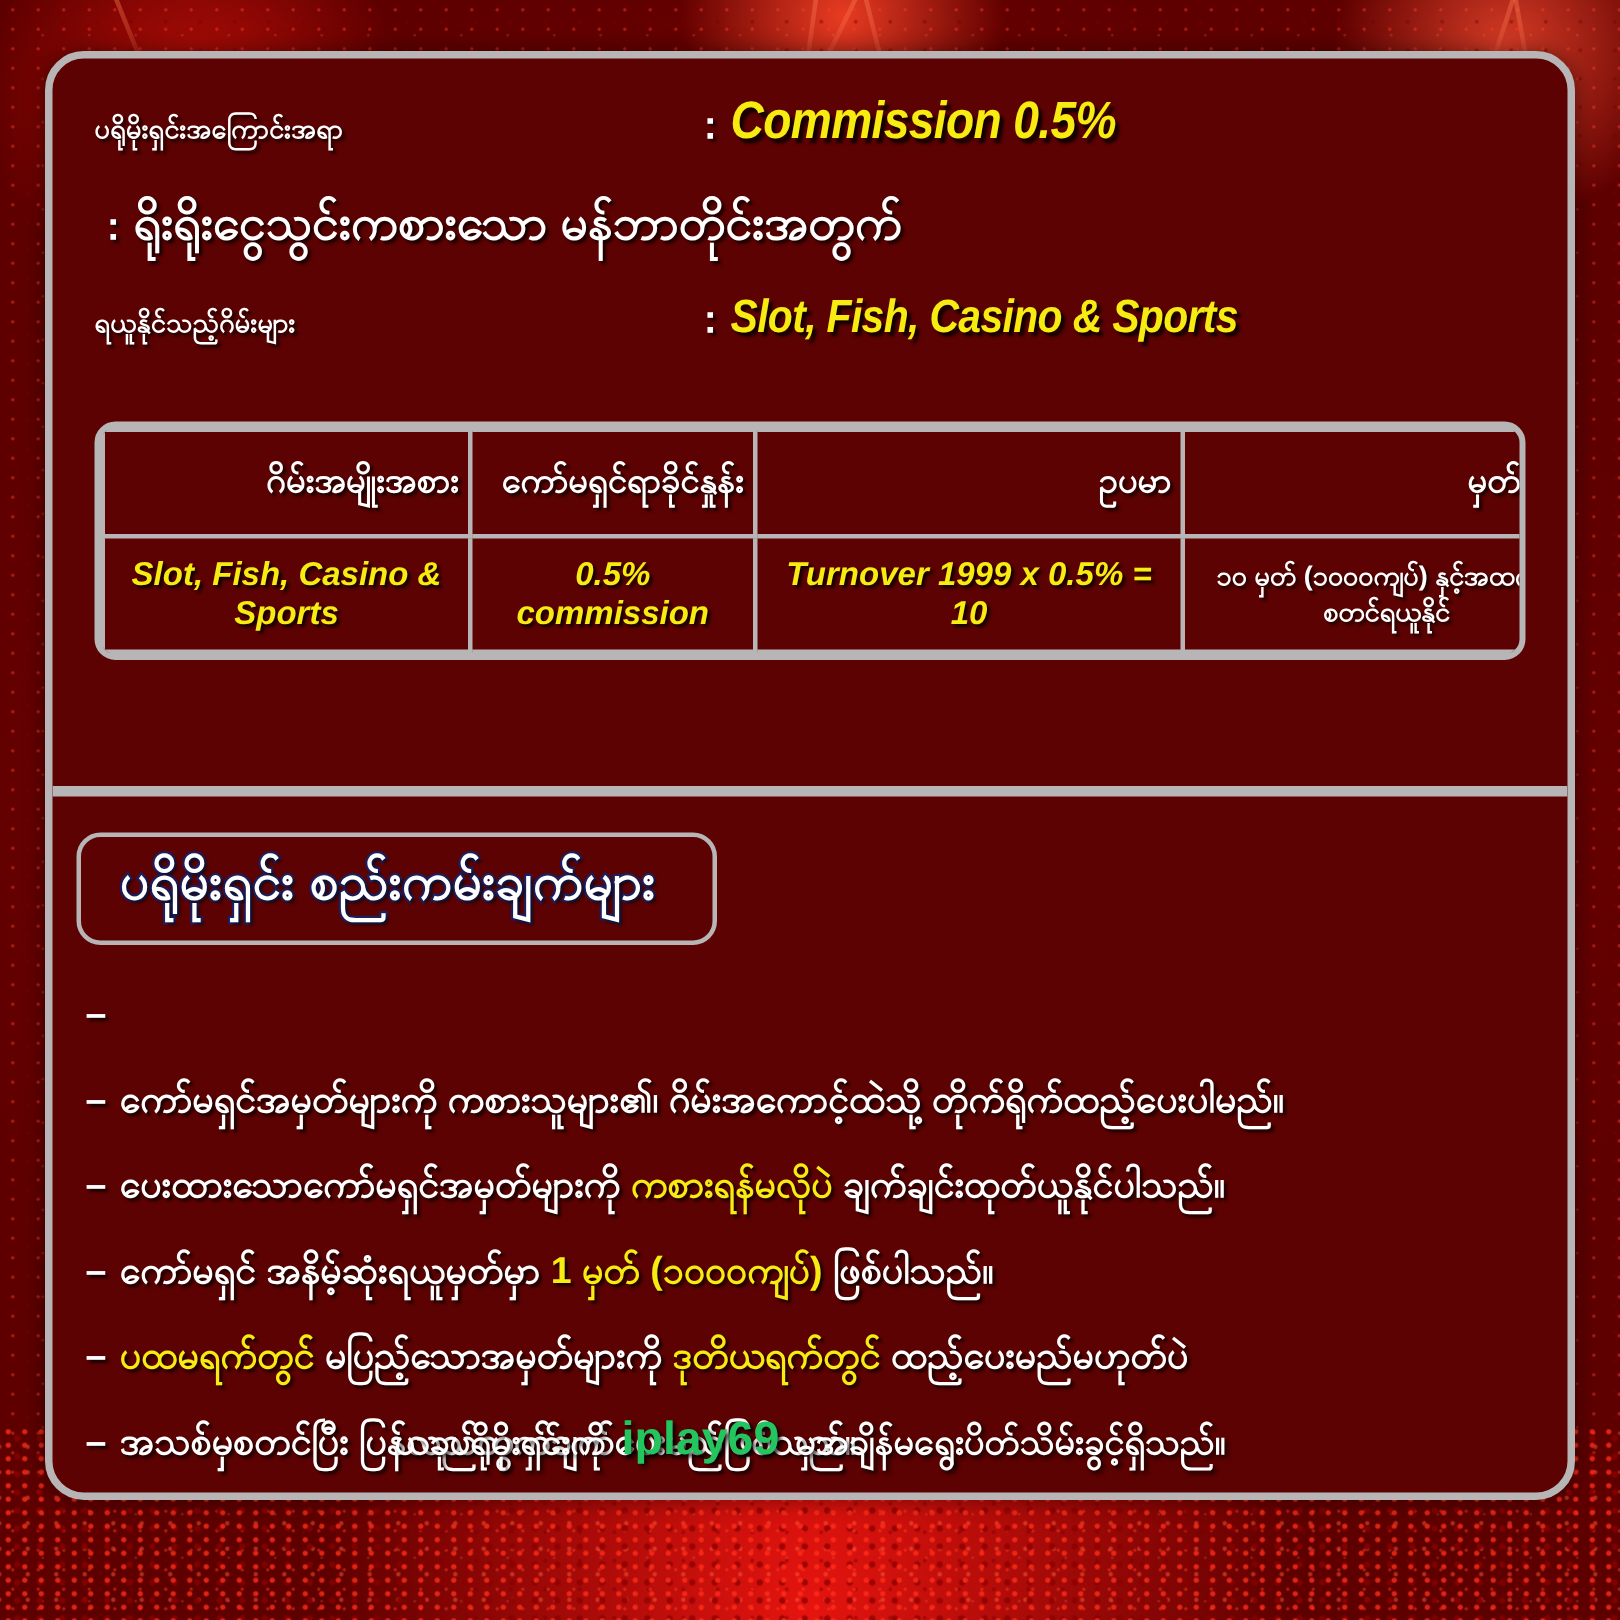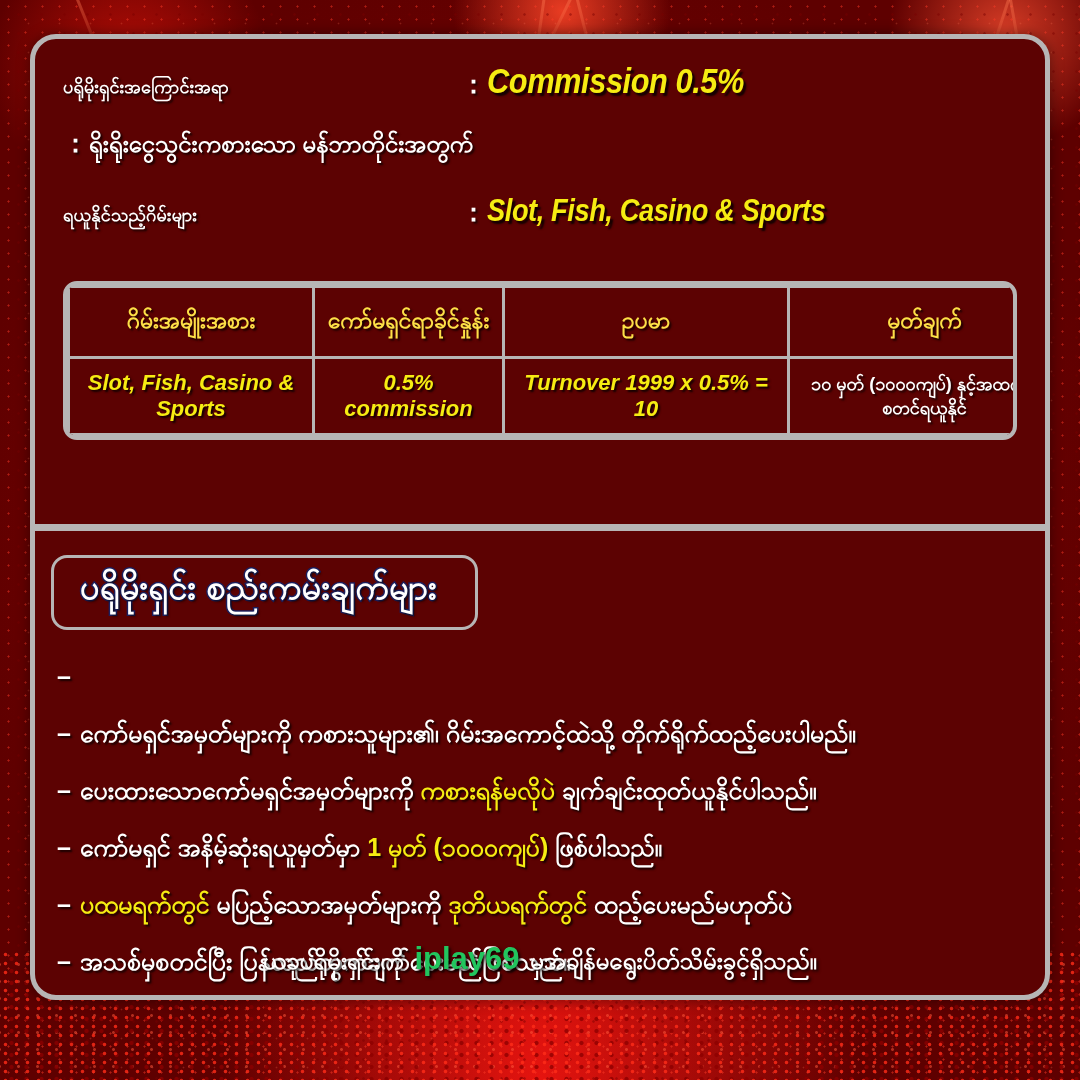--- a/index.html
+++ b/index.html
@@ -96,21 +96,21 @@
   .info-colon {
     width: 26px;
     flex: 0 0 26px;
     color: #ffffff;
     font-size: 25px;
     font-weight: 700;
     text-shadow: 2px 2px 2px rgba(0,0,0,0.7);
   }
   .info-value {
     color: #ffffff;
-    font-size: 24px;
+    font-size: 32px;
     font-weight: 700;
     text-shadow: 2px 2px 2px rgba(0,0,0,0.75);
   }
   .info-value.accent {
     color: #f6ec12;
     font-size: 35px;
     font-style: italic;
     font-weight: 700;
     letter-spacing: -0.5px;
     transform: scaleX(0.88);
@@ -137,24 +137,25 @@
   }
   table.rate-table td, table.rate-table th {
     background: #5c0202;
     border: 3px solid #b7b5b5;
     text-align: center;
     vertical-align: middle;
     padding: 6px 6px;
   }
   table.rate-table th {
     height: 56px;
-    color: #fde047;
+    color: #ffffff;
     font-size: 23px;
     font-weight: 700;
     text-shadow: 2px 2px 2px rgba(0,0,0,0.75);
+    text-align: right;
   }
   table.rate-table td {
     height: 62px;
     color: #f6ec12;
     font-size: 22px;
     font-weight: 700;
     font-style: italic;
     text-shadow: 2px 2px 2px rgba(0,0,0,0.8);
   }
   table.rate-table td.remark {

